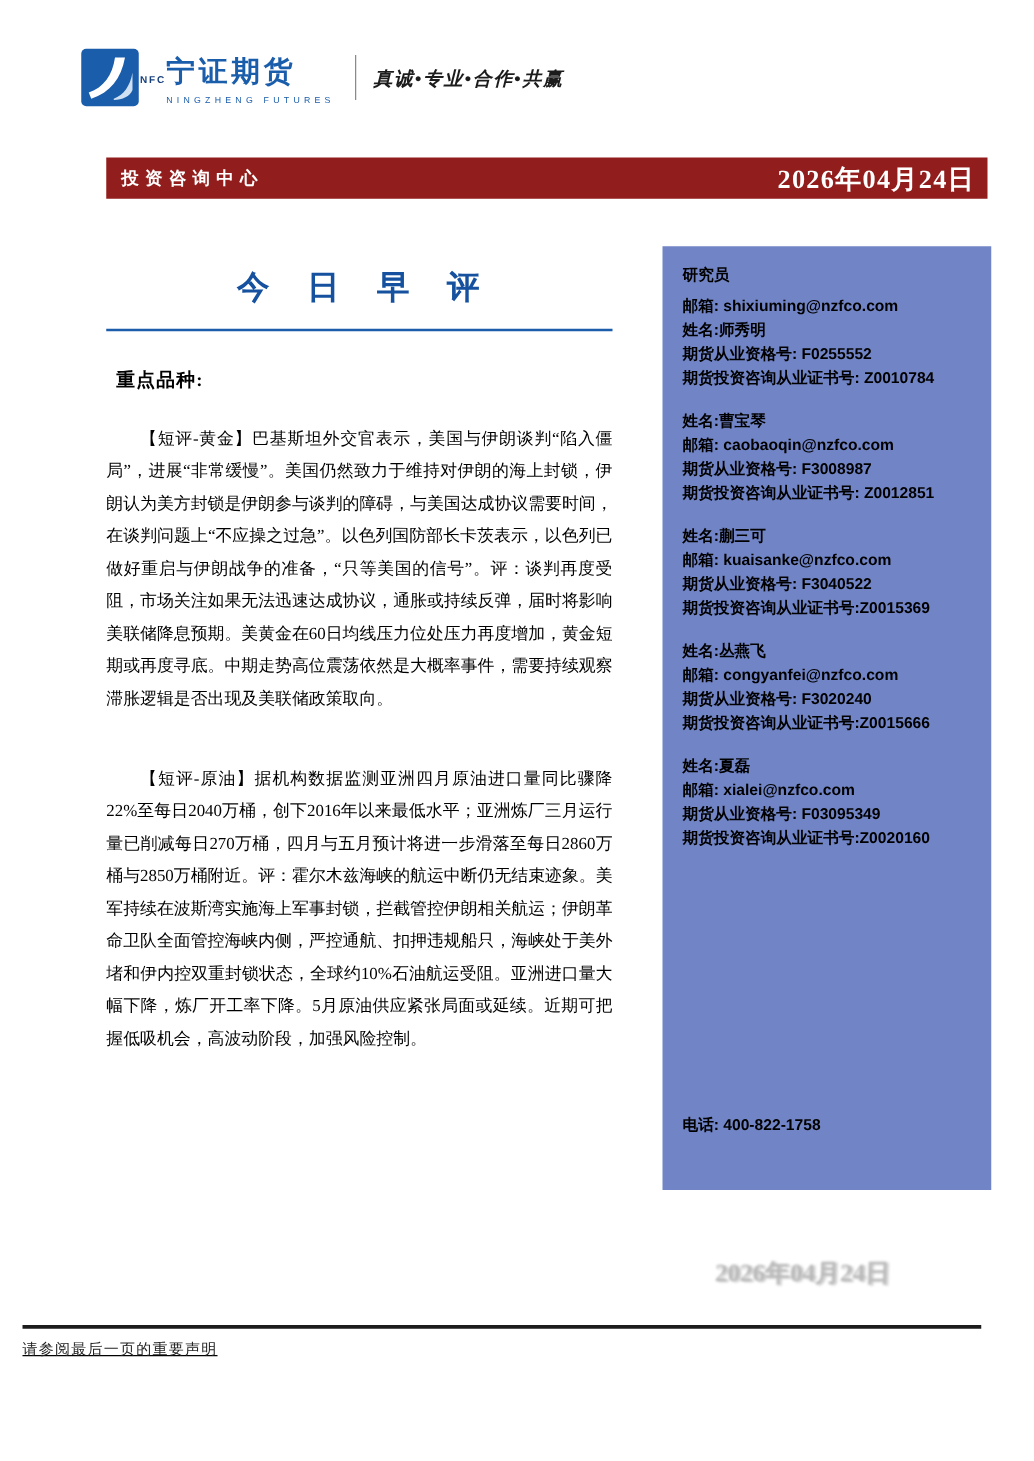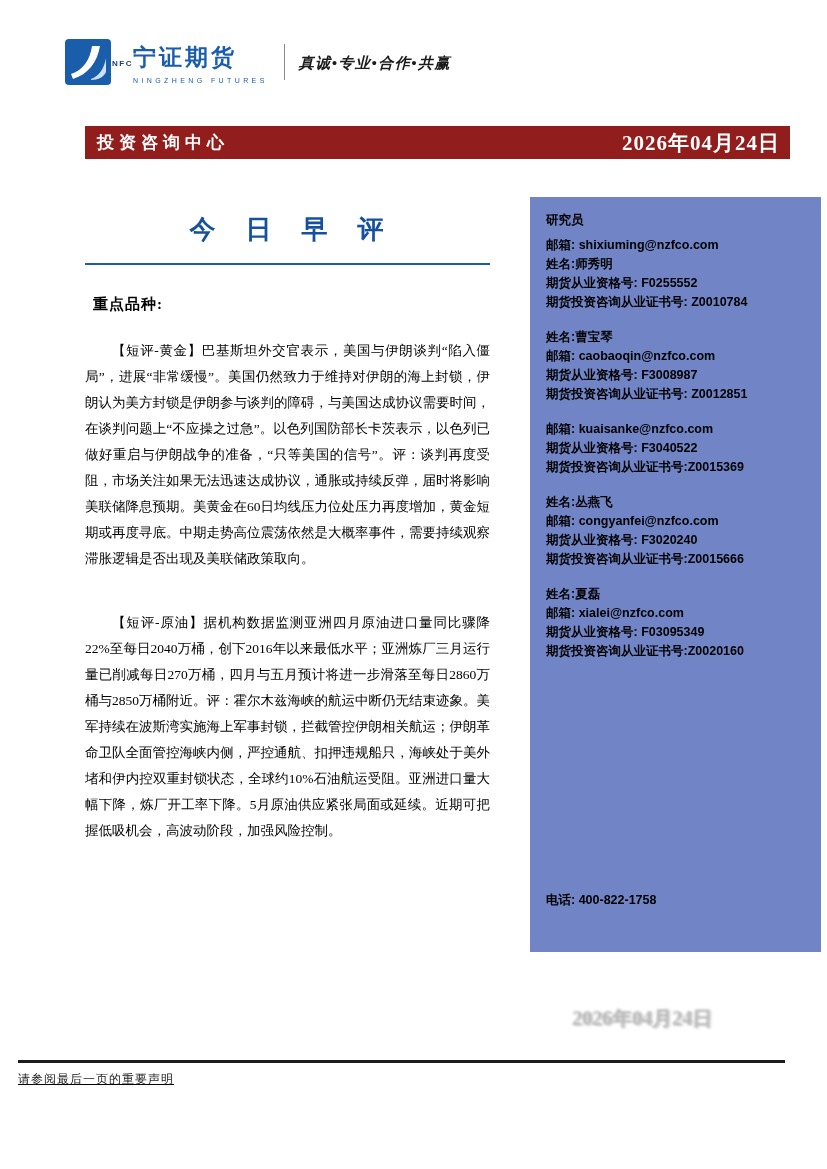--- a/index.html
+++ b/index.html
@@ -23,35 +23,35 @@
   .brand-divider { width:1px; height:36px; background:#8a8a8a; margin:0 14px 0 16px; }
   .brand-tagline { font-size:15px; font-weight:bold; font-style:italic; color:#1c1c1c;
                    letter-spacing:1.5px; padding-top:2px; }
 
   
   .title-bar {
     position:absolute; top:126px; left:85px; width:705px; height:33px;
     background:#921d1d; color:#fff; display:flex; align-items:center;
     justify-content:space-between; padding:0 10px 0 12px;
   }
-  .dept { font-size:17px; font-weight:bold; letter-spacing:5px; }
+  .dept { font-size:14px; font-weight:bold; letter-spacing:5px; }
   .date { font-size:21px; font-weight:bold; letter-spacing:1px; }
 
   
   .left-col { position:absolute; top:198px; left:85px; width:405px; }
   .report-title { text-align:center; color:#15519e; font-size:26px; font-weight:bold;
                   letter-spacing:2px; margin-top:14px; }
   .title-rule { border-bottom:2px solid #1b5cab; margin-top:16px; }
   .section-heading { font-size:15px; font-weight:bold; margin:30px 0 24px 8px; letter-spacing:1px; }
   .body-para { font-size:13.5px; line-height:26px; text-align:justify; text-indent:2em;
                margin-bottom:38px; color:#000; }
 
   
   .sidebar {
-    position:absolute; top:197px; left:530px; width:291px; height:755px;
+    position:absolute; top:197px; left:530px; width:263px; height:755px;
     background:#7185c6; padding:14px 16px 0 16px;
     display:flex; flex-direction:column;
     font-family:"Liberation Sans", sans-serif; font-weight:bold;
     font-size:12.5px; line-height:19px; color:#000;
   }
   .sb-heading { margin-bottom:6px; }
   .researcher { margin-bottom:16px; }
   .sb-spacer { flex:1; }
   .sb-phone { margin-bottom:42px; }
 
@@ -116,20 +116,21 @@
     </div>
 
     <div class="researcher">
       <div>姓名:曹宝琴</div>
       <div>邮箱: caobaoqin@nzfco.com</div>
       <div>期货从业资格号: F3008987</div>
       <div>期货投资咨询从业证书号: Z0012851</div>
     </div>
 
     <div class="researcher">
+      <div>姓名:蒯三可</div>
       <div>邮箱: kuaisanke@nzfco.com</div>
       <div>期货从业资格号: F3040522</div>
       <div>期货投资咨询从业证书号:Z0015369</div>
     </div>
 
     <div class="researcher">
       <div>姓名:丛燕飞</div>
       <div>邮箱: congyanfei@nzfco.com</div>
       <div>期货从业资格号: F3020240</div>
       <div>期货投资咨询从业证书号:Z0015666</div>

